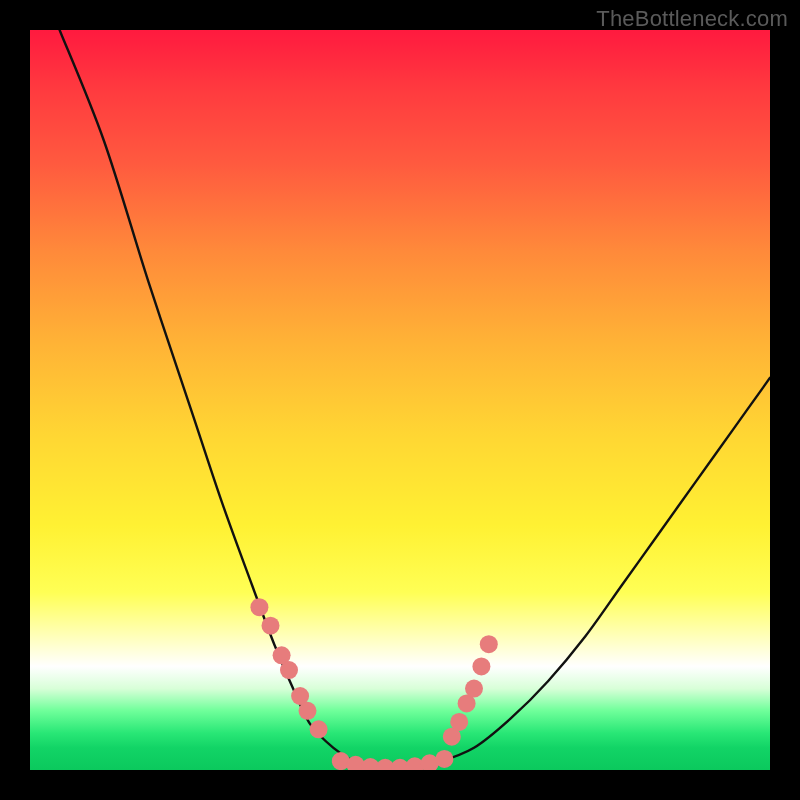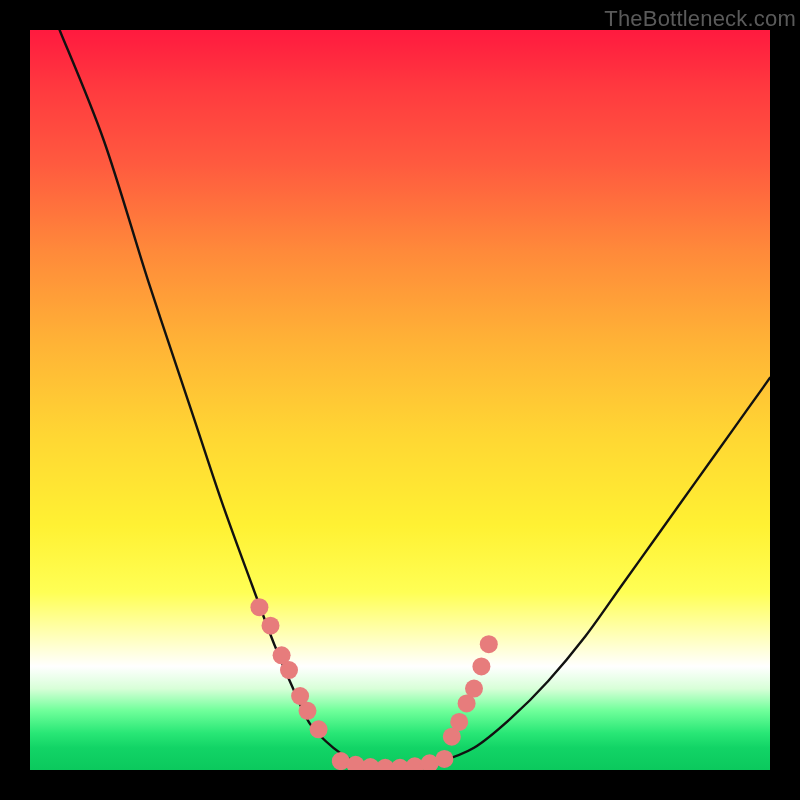--- a/index.html
+++ b/index.html
@@ -40,21 +40,21 @@
       #d8ffd8 89%,
       #6fff9a 92%,
       #29e776 95%,
       #12d466 97%,
       #0bc95d 100%
     );
   }
   .watermark {
     position: absolute;
     top: 6px;
-    right: 4px;
+    right: 12px;
     color: #5a5a5a;
     font-size: 22px;
     font-weight: 500;
     letter-spacing: 0.2px;
     user-select: none;
   }
   svg.curve {
     position: absolute;
     left: 0;
     top: 0;

